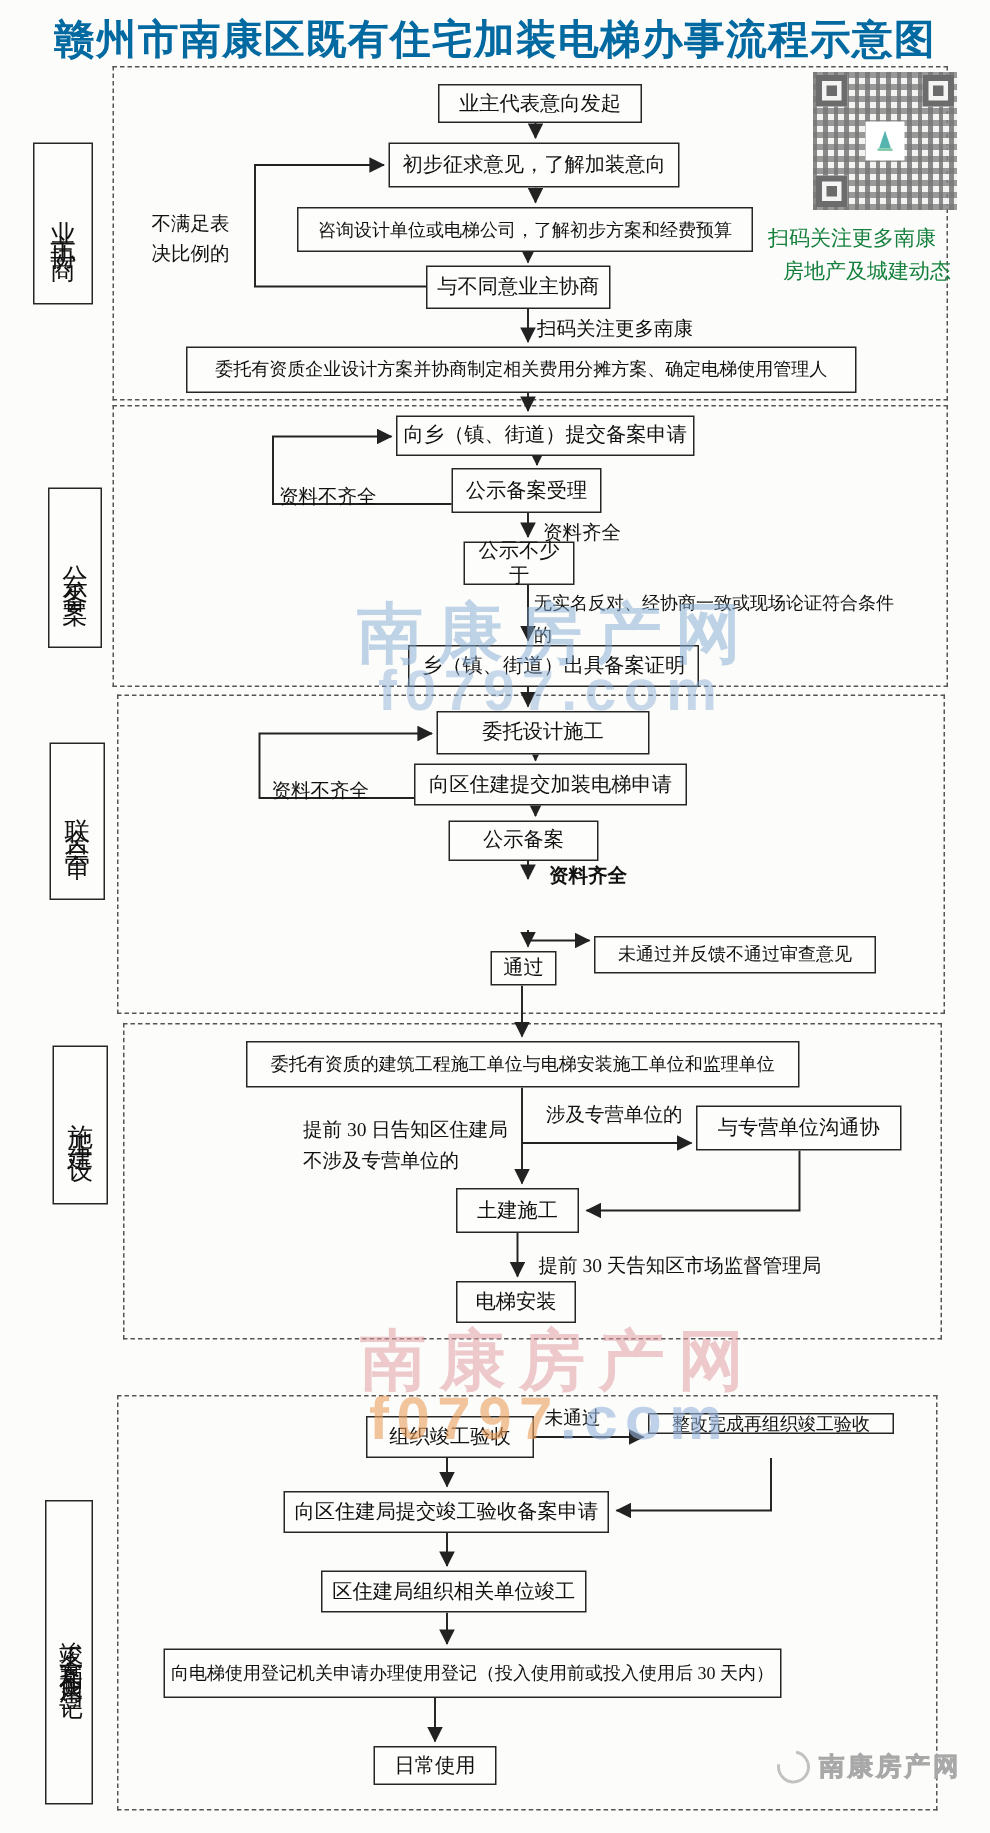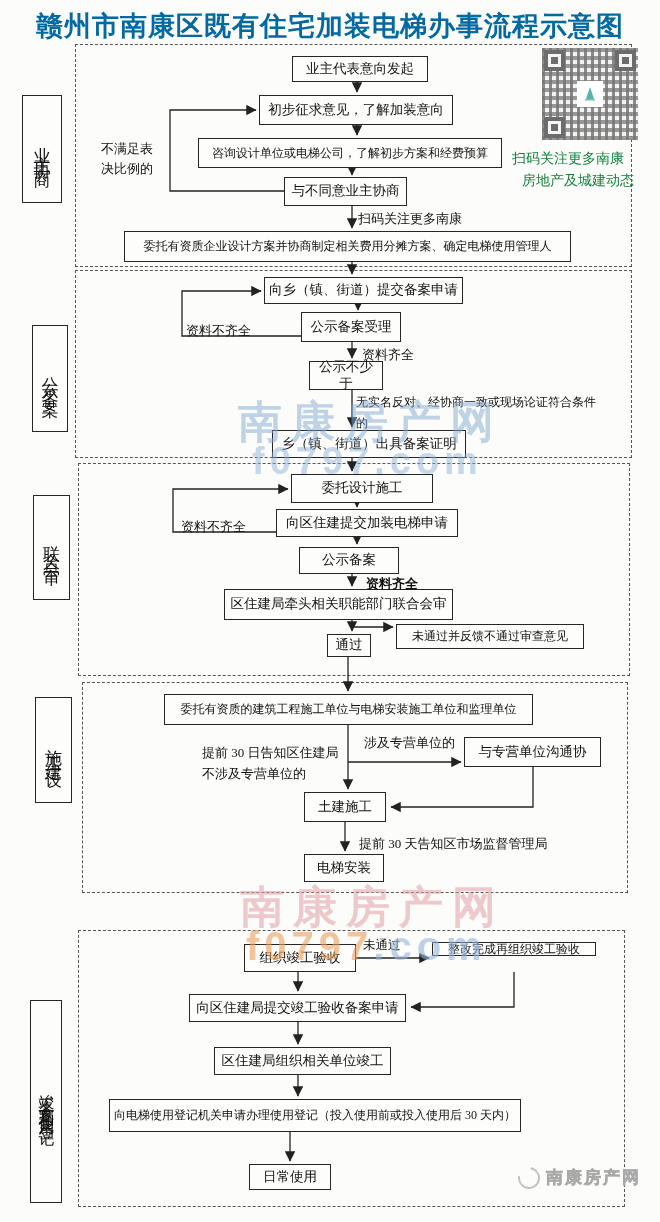--- a/index.html
+++ b/index.html
@@ -112,21 +112,20 @@
   <div class="node small" style="left:124px;top:231px;width:447px;height:31px">委托有资质企业设计方案并协商制定相关费用分摊方案、确定电梯使用管理人</div>
 
   <div class="node" style="left:264px;top:277px;width:199px;height:27px">向乡（镇、街道）提交备案申请</div>
   <div class="node" style="left:301px;top:312px;width:100px;height:30px">公示备案受理</div>
   <div class="node" style="left:309px;top:361px;width:74px;height:29px">公示不少于</div>
   <div class="node" style="left:272px;top:430px;width:194px;height:28px">乡（镇、街道）出具备案证明</div>
 
   <div class="node" style="left:291px;top:474px;width:142px;height:29px">委托设计施工</div>
   <div class="node" style="left:276px;top:509px;width:182px;height:28px">向区住建提交加装电梯申请</div>
   <div class="node" style="left:299px;top:547px;width:100px;height:27px">公示备案</div>
-  <div class="node" style="left:224px;top:589px;width:229px;height:31px">区住建局牵头相关职能部门联合会审</div>
   <div class="node" style="left:327px;top:634px;width:44px;height:23px">通过</div>
   <div class="node small" style="left:396px;top:624px;width:188px;height:25px">未通过并反馈不通过审查意见</div>
 
   <div class="node small" style="left:164px;top:694px;width:369px;height:31px">委托有资质的建筑工程施工单位与电梯安装施工单位和监理单位</div>
   <div class="node" style="left:464px;top:737px;width:137px;height:30px">与专营单位沟通协</div>
   <div class="node" style="left:304px;top:792px;width:82px;height:30px">土建施工</div>
   <div class="node" style="left:304px;top:854px;width:80px;height:28px">电梯安装</div>
 
   <div class="node" style="left:244px;top:944px;width:112px;height:28px">组织竣工验收</div>
   <div class="node small" style="left:432px;top:942px;width:164px;height:14px">整改完成再组织竣工验收</div>

